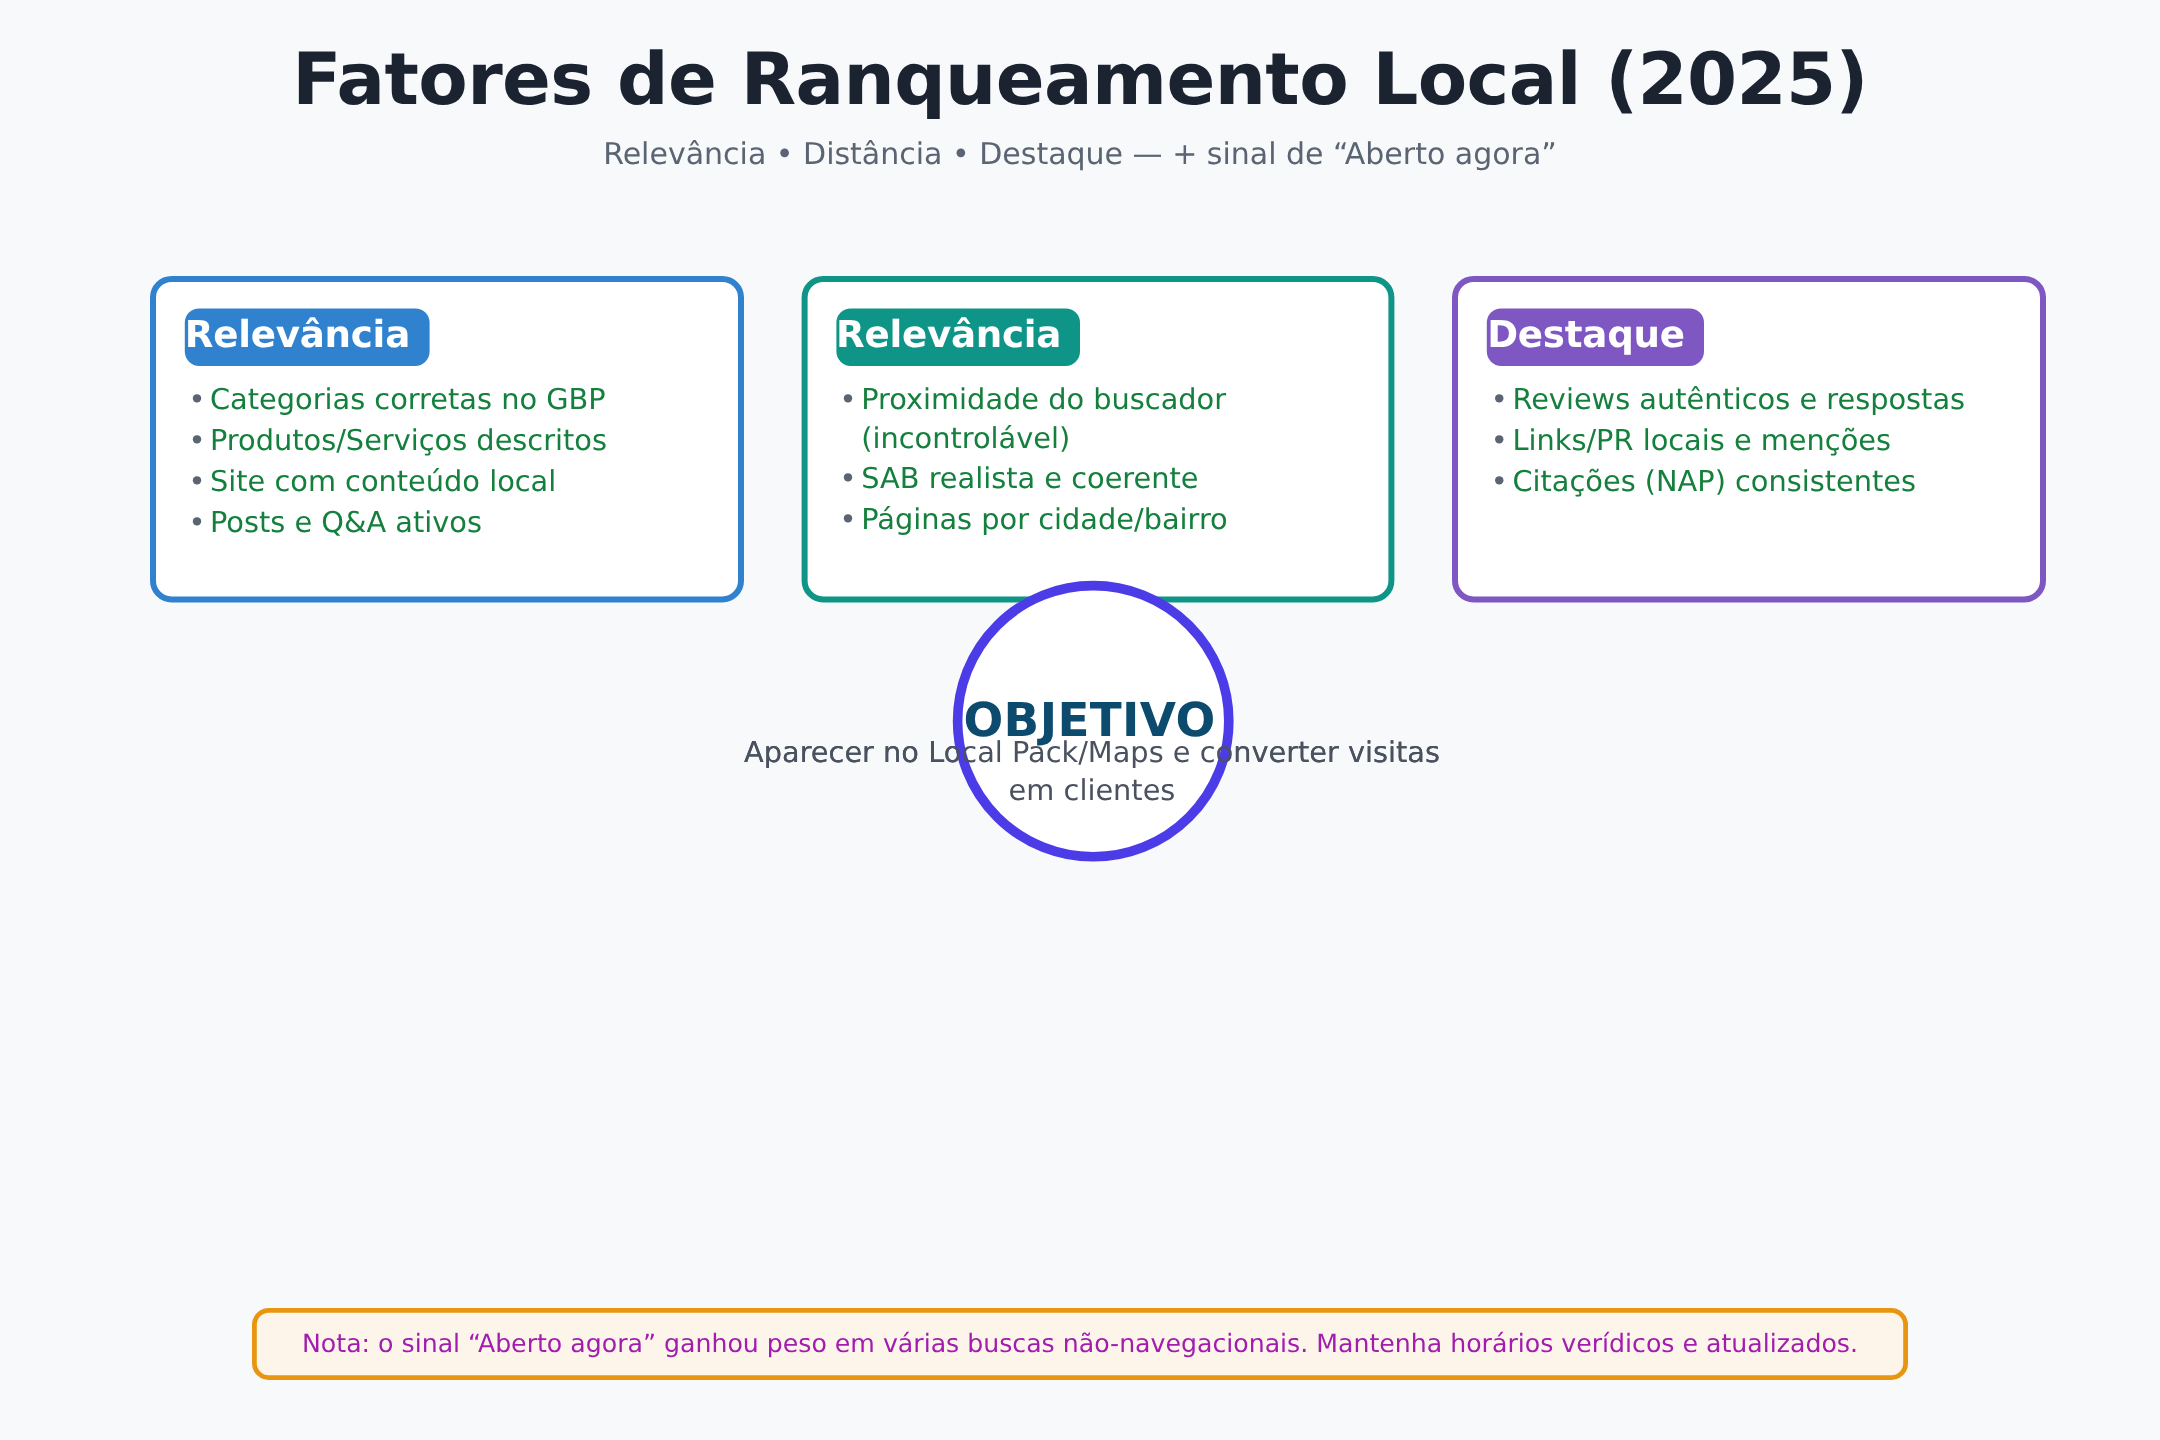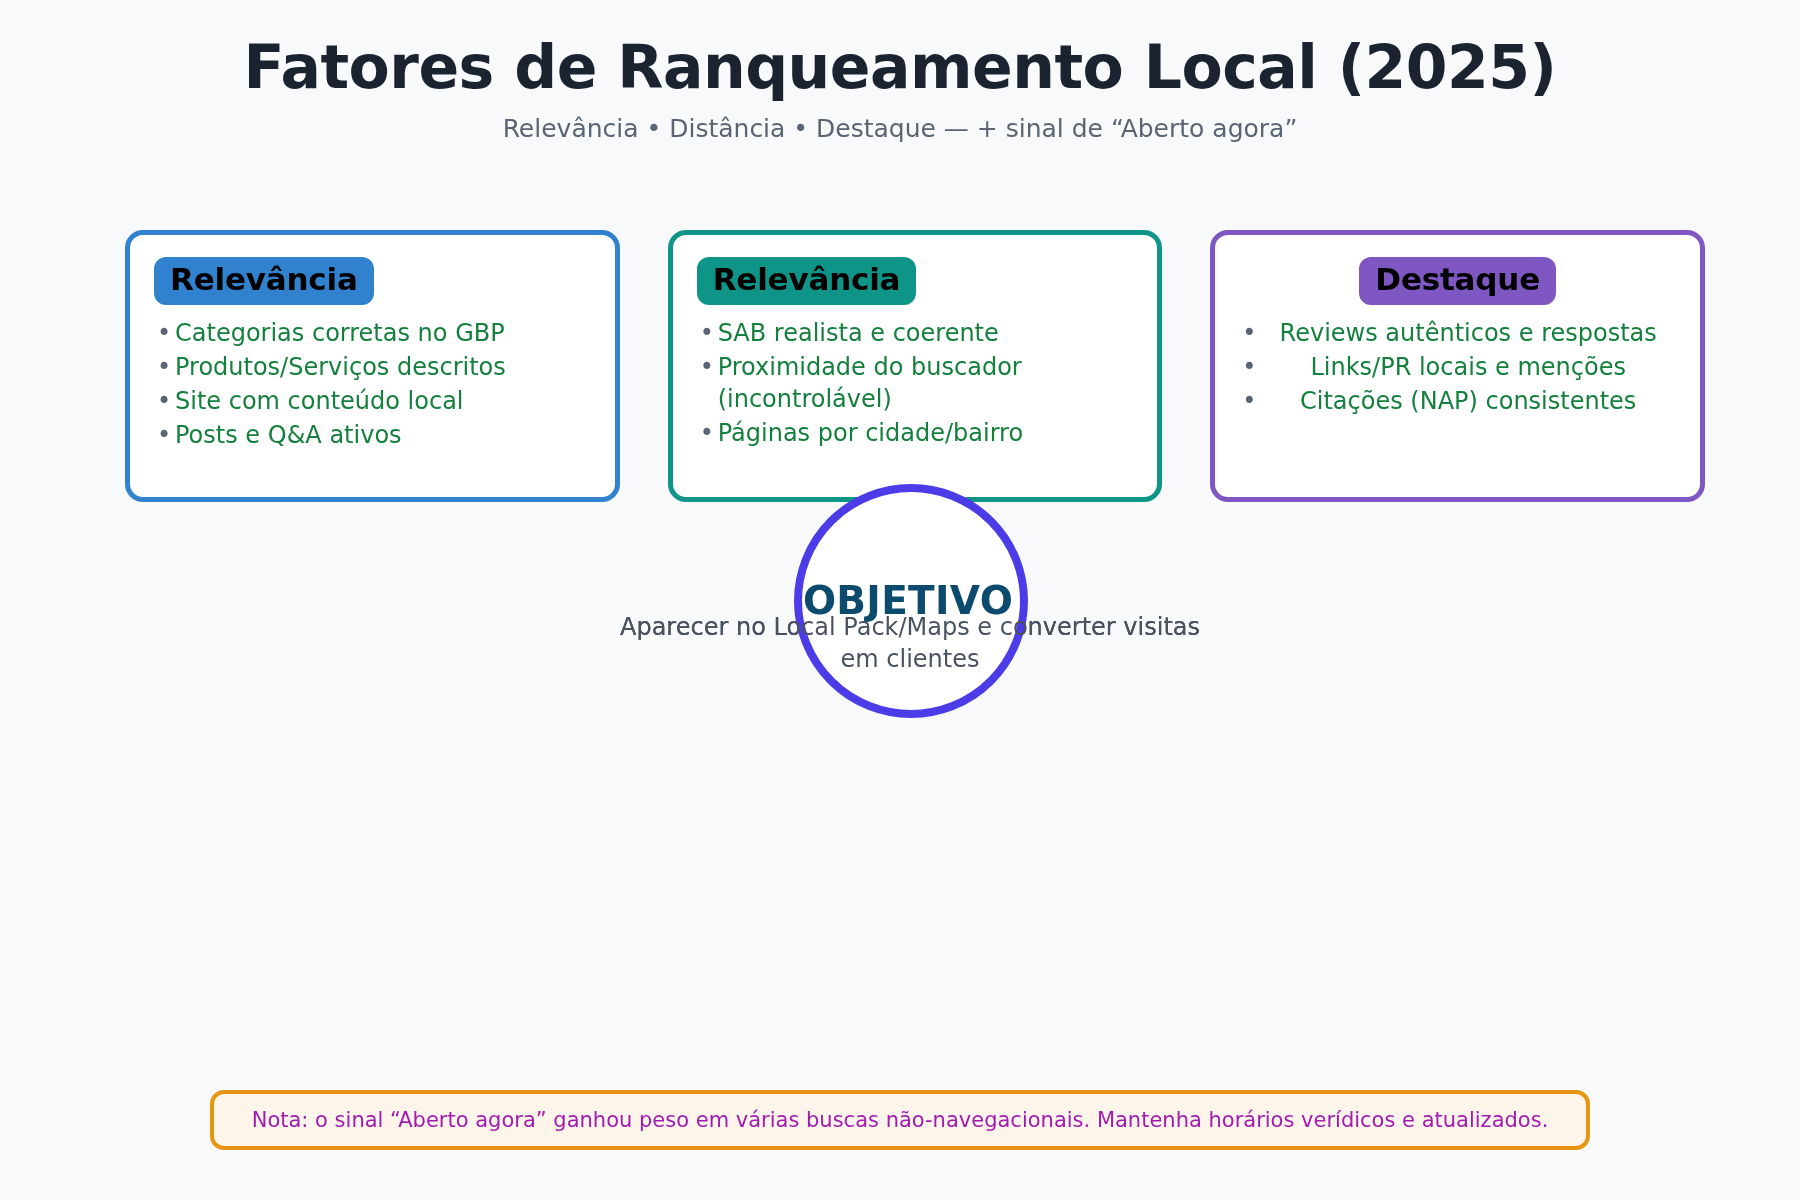--- a/index.html
+++ b/index.html
@@ -61,27 +61,27 @@
     width: 495px;
     min-height: 272px;
     box-sizing: border-box;
     background: #ffffff;
     border-radius: 18px;
     border: 5px solid #3182ce;
     padding: 22px 24px 20px 24px;
   }
   .card.relevancia { border-color: #3182ce; }
   .card.distancia  { border-color: #0f9488; }
-  .card.destaque   { border-color: #7e57c2; text-align: center; }
+  .card.destaque   { border-color: #7e57c2; }
 
   .card-badge {
     display: inline-block;
     border-radius: 12px;
-    padding: 5px 16px 7px 16px;
-    color: #000000;
+    padding: 5px 16px 7px 0;
+    color: #ffffff;
     font-size: 31px;
     font-weight: bold;
     line-height: 1.15;
     letter-spacing: -0.2px;
     margin-bottom: 12px;
   }
   .relevancia .card-badge { background: #3182ce; }
   .distancia  .card-badge { background: #0f9488; }
   .destaque   .card-badge { background: #7e57c2; }
 
@@ -189,22 +189,22 @@
         <li>Categorias corretas no GBP</li>
         <li>Produtos/Serviços descritos</li>
         <li>Site com conteúdo local</li>
         <li>Posts e Q&amp;A ativos</li>
       </ul>
     </div>
 
     <div class="card distancia">
       <div class="card-badge">Relevância</div>
       <ul class="card-list">
+        <li>Proximidade do buscador (incontrolável)</li>
         <li>SAB realista e coerente</li>
-        <li>Proximidade do buscador (incontrolável)</li>
         <li>Páginas por cidade/bairro</li>
       </ul>
     </div>
 
     <div class="card destaque">
       <div class="card-badge">Destaque</div>
       <ul class="card-list">
         <li>Reviews autênticos e respostas</li>
         <li>Links/PR locais e menções</li>
         <li>Citações (NAP) consistentes</li>

